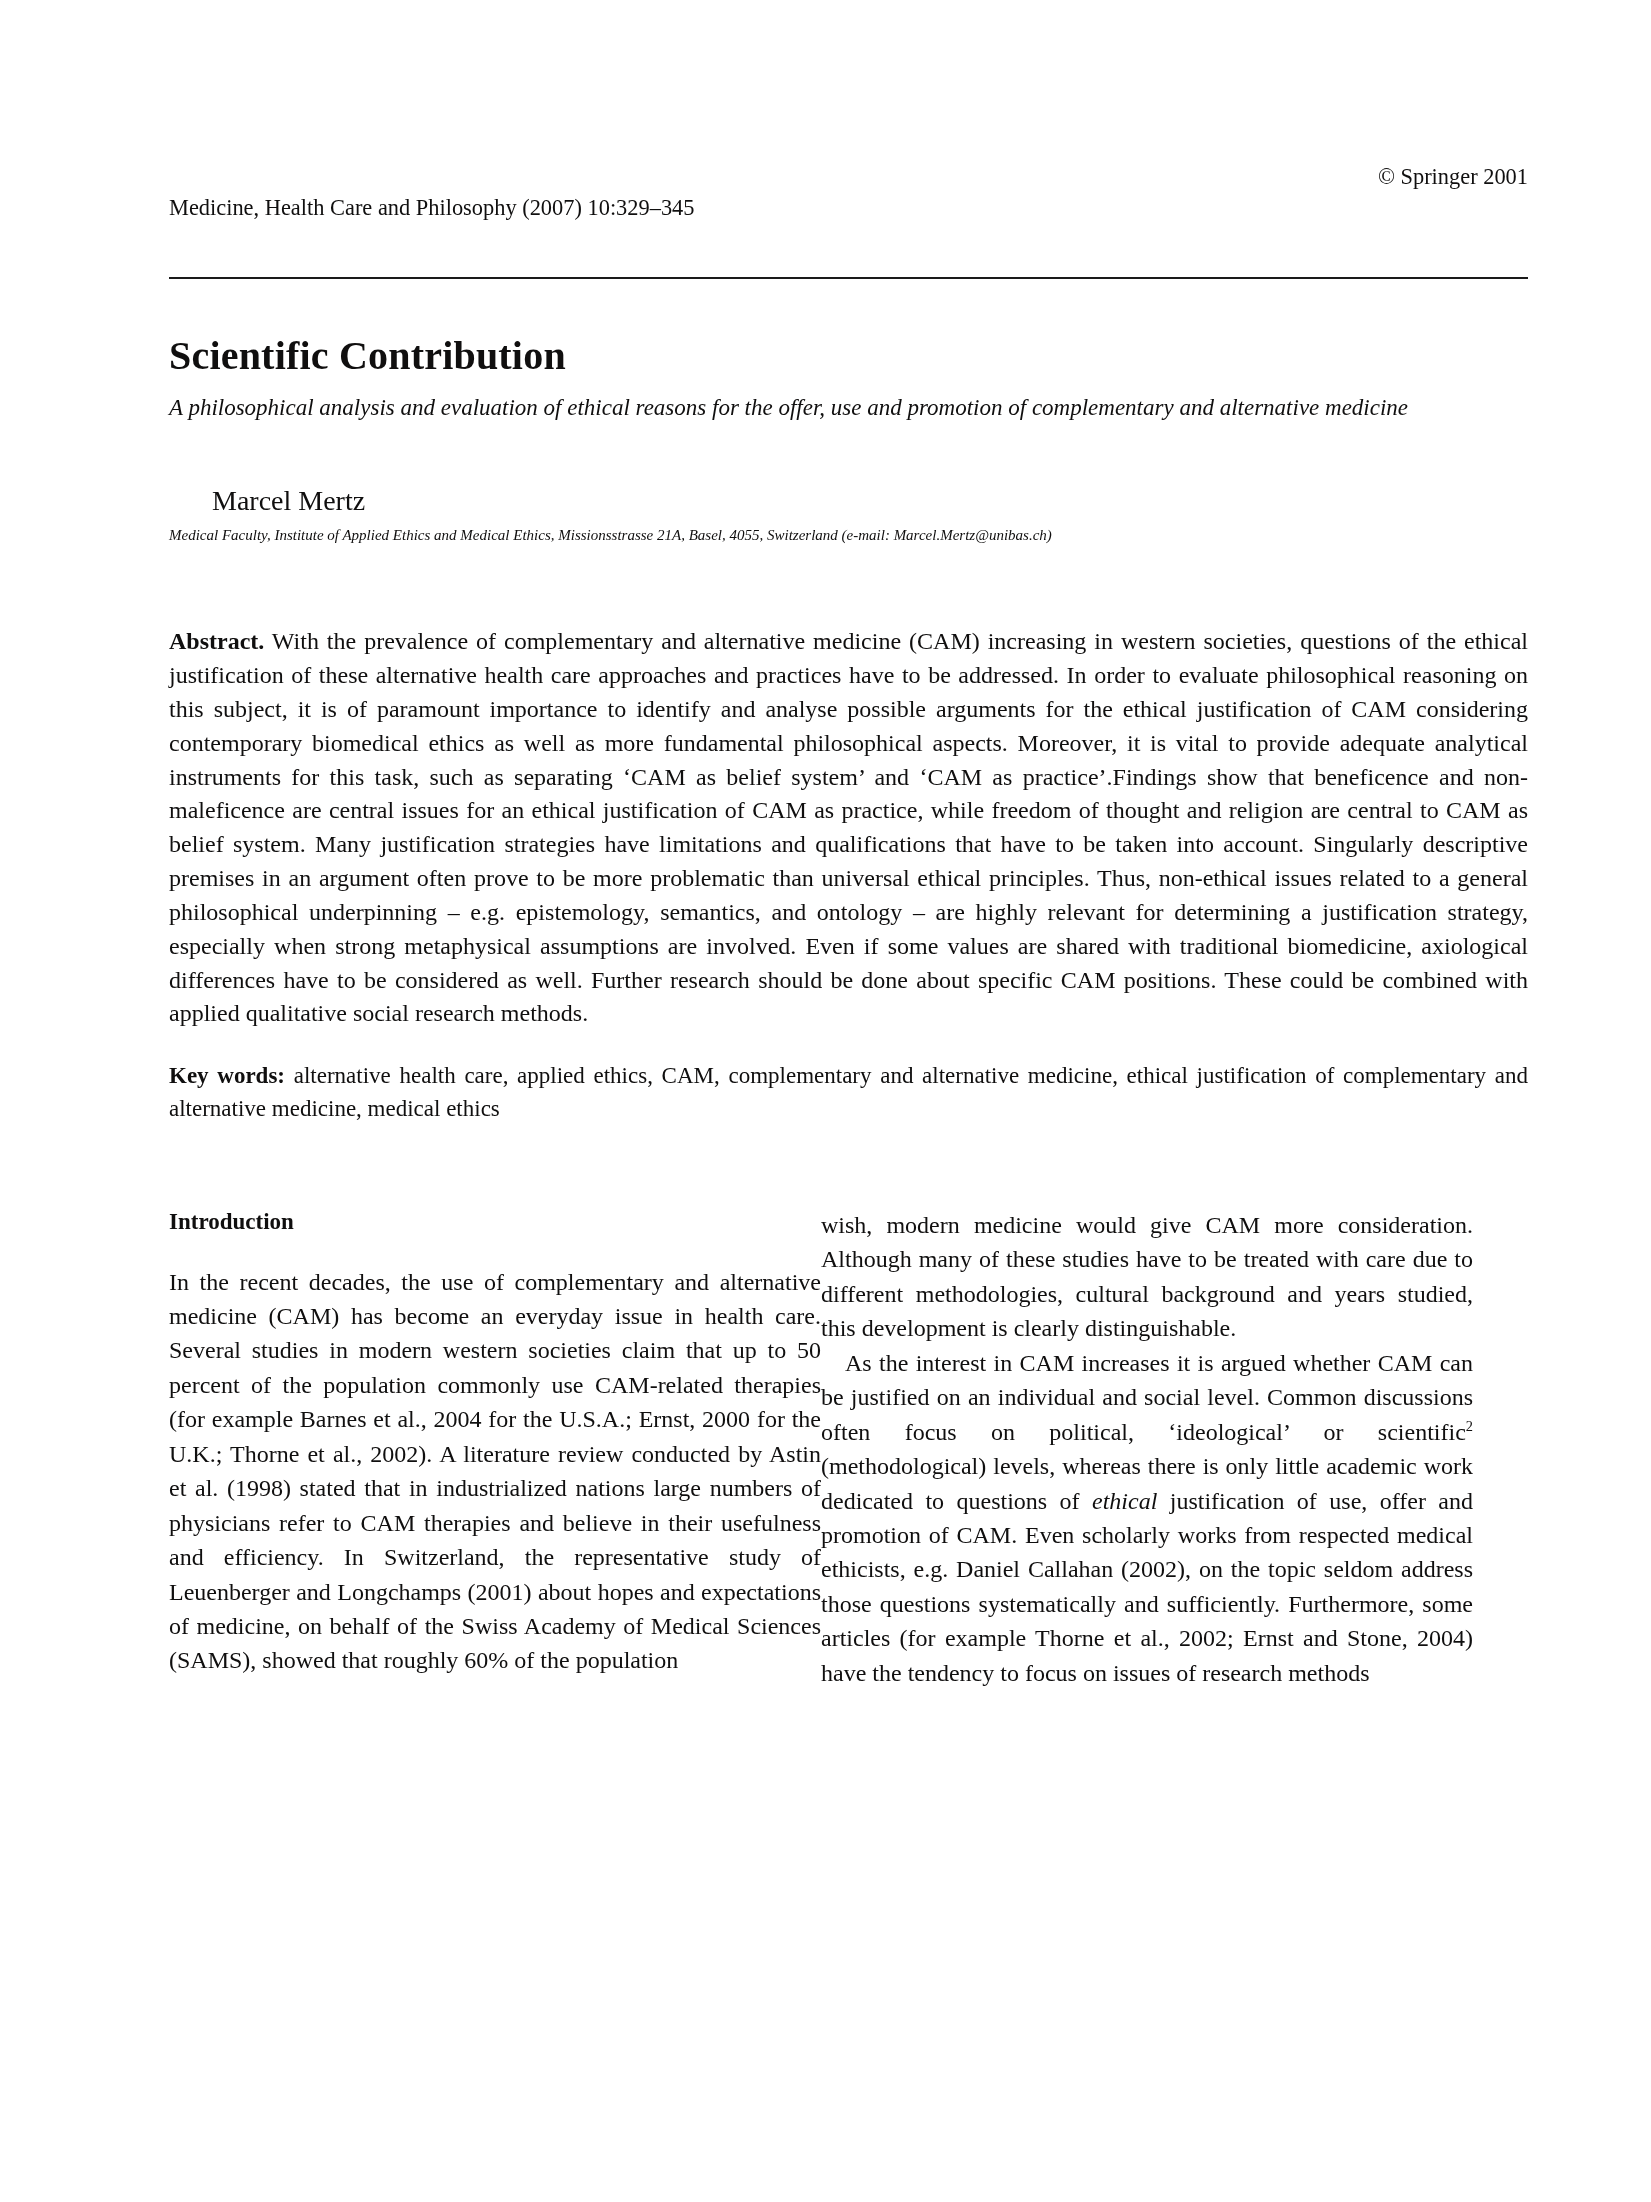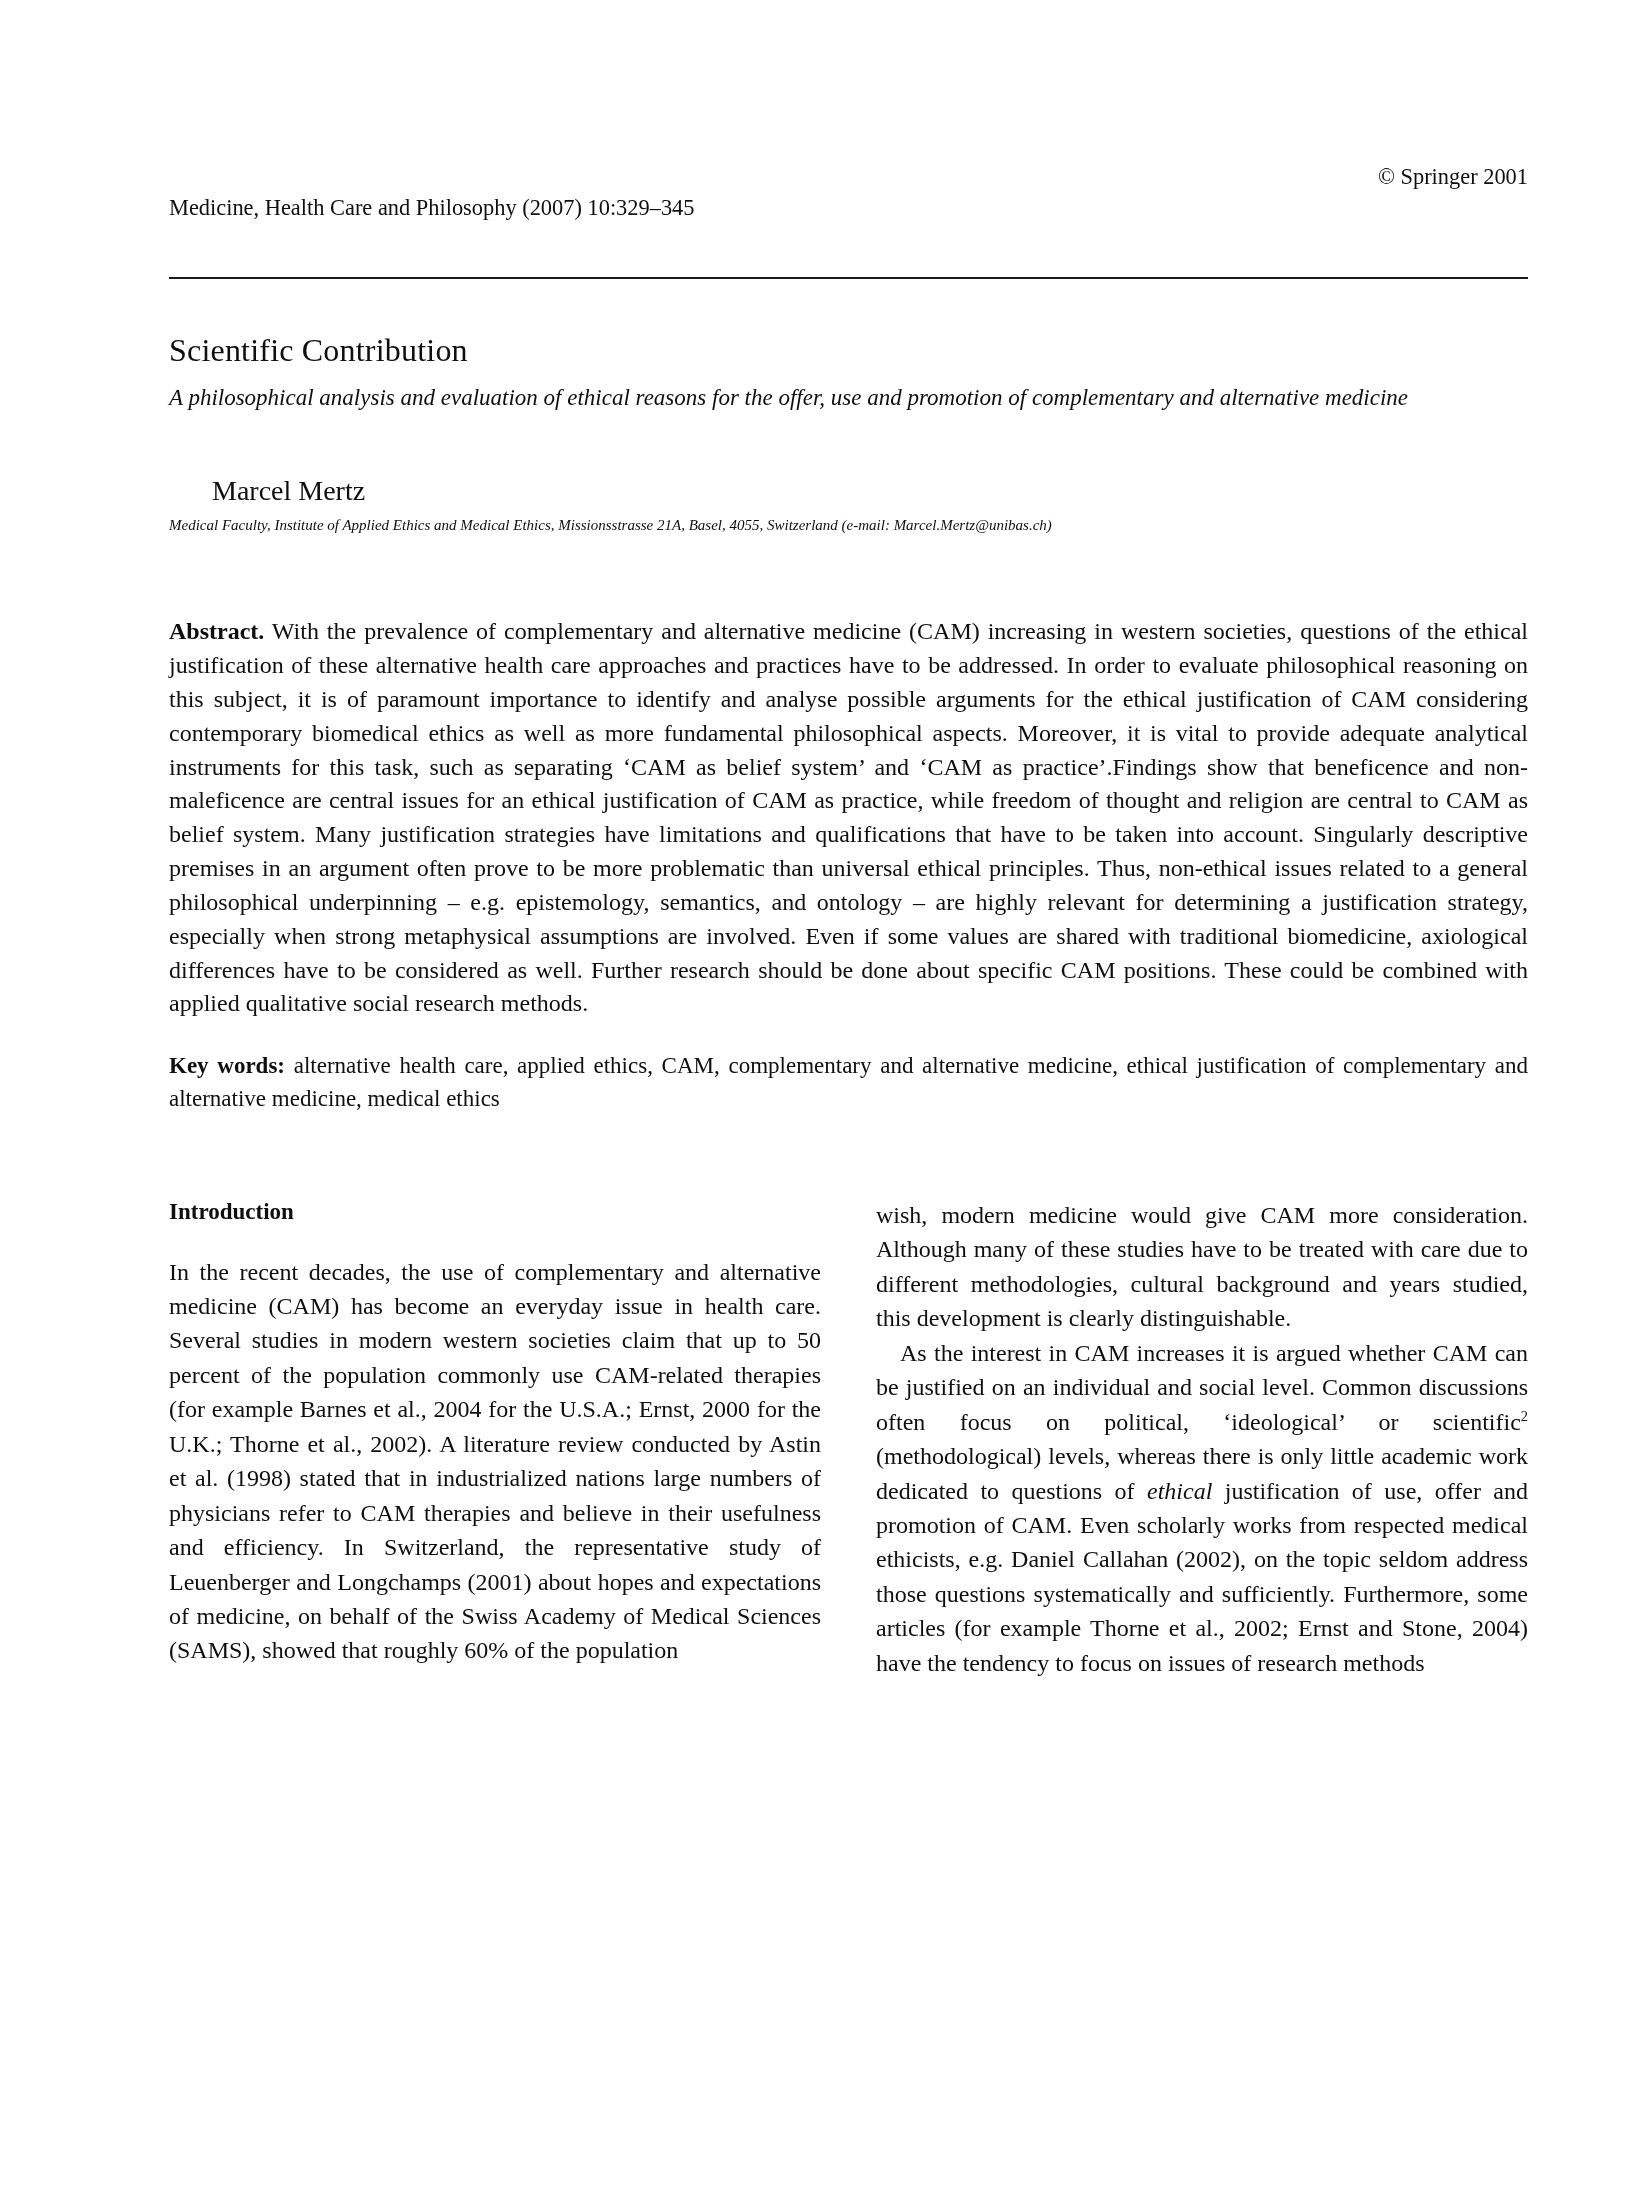--- a/index.html
+++ b/index.html
@@ -53,22 +53,22 @@
     margin-top: 22.4px;
     border: 0;
     border-top: 2.6px solid #1a1a1a;
     width: 100%;
     height: 0;
   }
 
   
   .section-kicker {
     margin-top: 53px;
-    font-size: 32px;
-    font-weight: normal;
+    font-size: 40px;
+    font-weight: bold;
     letter-spacing: 0.2px;
   }
 
   .paper-title {
     margin-top: 40px;
     font-size: 32px;
     font-weight: bold;
     line-height: 1.2;
     letter-spacing: -0.1px;
   }
@@ -127,21 +127,20 @@
     text-align-last: left;
   }
   .keywords-label {
     font-weight: bold;
   }
 
   
   .body-columns {
     margin-top: 83px;
     display: flex;
-    gap: 55px;
   }
   .column {
     width: 652px;
   }
   .body-heading {
     font-size: 23px;
     font-weight: bold;
     margin: 0 0 29px 0;
     line-height: 1.2;
   }

